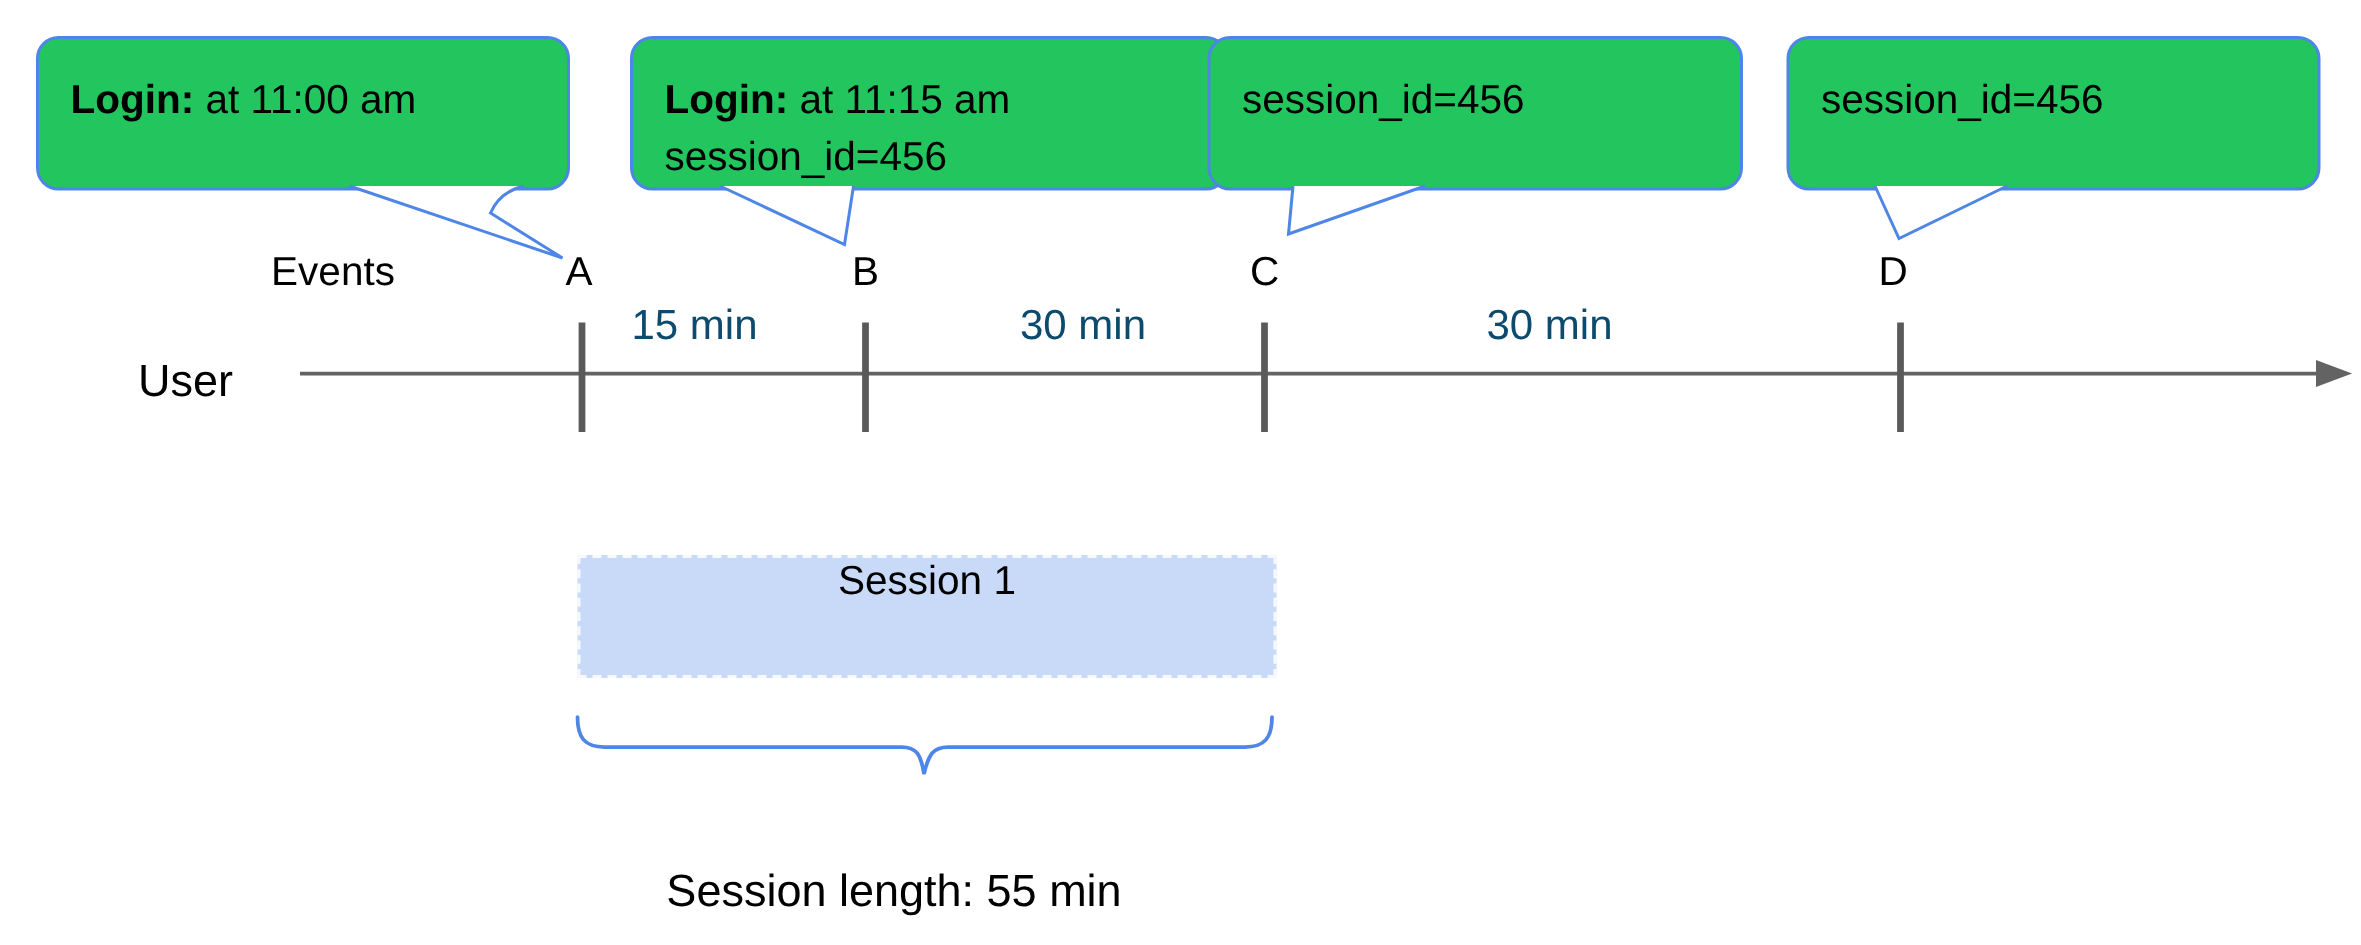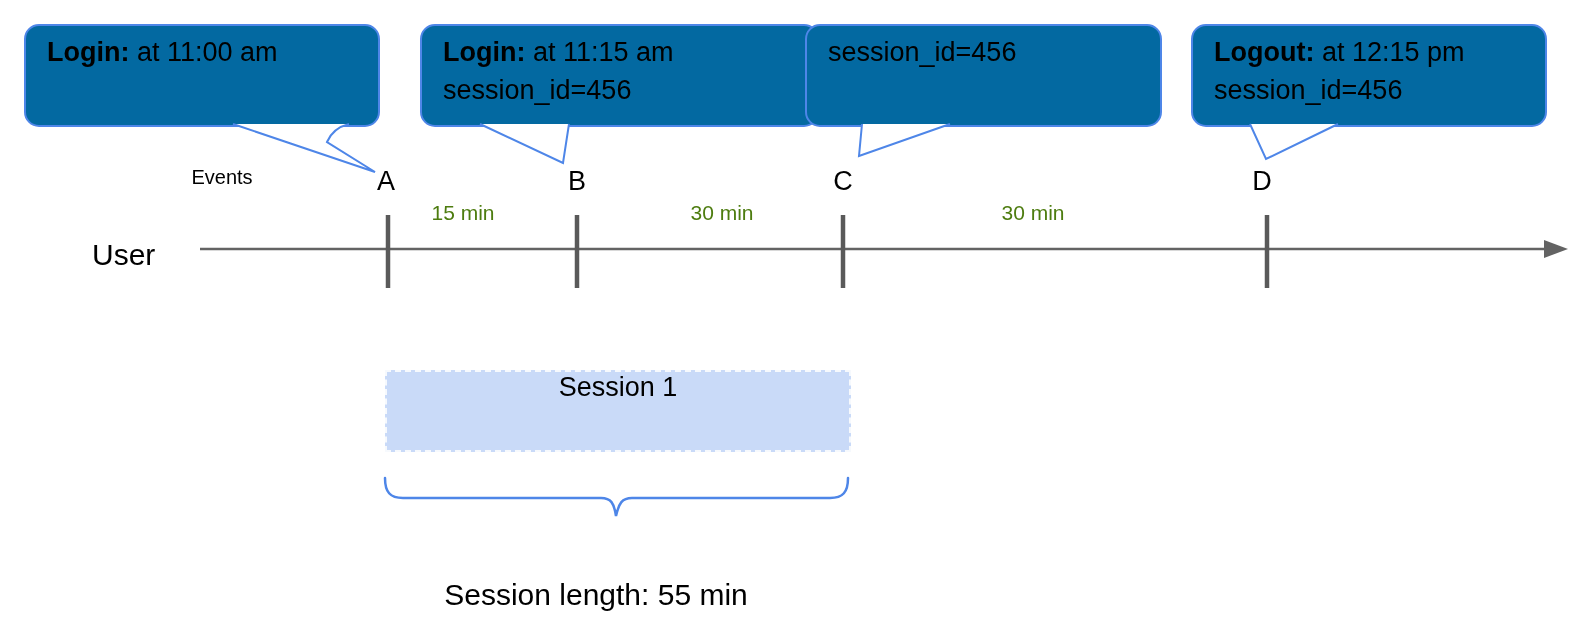--- a/index.html
+++ b/index.html
@@ -2,31 +2,31 @@
 <html><head>
 <meta charset="utf-8">
 <style>
   html,body{margin:0;padding:0;background:#ffffff;}
   #canvas{
     position:relative;width:1574px;height:630px;background:#ffffff;overflow:hidden;
     font-family:"Liberation Sans",sans-serif;color:#000;
   }
   .callout{
     position:absolute;top:24px;height:103px;width:356px;
-    box-sizing:border-box;background:#0369a1;border:2px solid #4e86e8;border-radius:15px;
-    padding:7px 0 0 21px;font-size:27px;line-height:38px;z-index:1;
+    box-sizing:border-box;background:#22c55e;border:2px solid #4e86e8;border-radius:15px;
+    padding:21px 0 0 21px;font-size:27px;line-height:38px;z-index:1;
   }
   .callout .b{font-weight:bold;}
   svg.overlay{position:absolute;left:0;top:0;z-index:2;pointer-events:none;}
   .lbl{position:absolute;white-space:nowrap;z-index:3;}
   .center{transform:translateX(-50%);}
   .marker-lbl{font-size:27px;top:166px;}
-  .events-lbl{font-size:20px;top:166px;}
+  .events-lbl{font-size:27px;top:166px;}
   .user-lbl{font-size:30px;left:92px;top:238px;}
-  .interval-lbl{font-size:21px;top:201px;color:#4d7c0f;}
+  .interval-lbl{font-size:28px;top:201px;color:#0c4a6e;}
   .session-box{
     position:absolute;left:385px;top:370px;width:466px;height:82px;box-sizing:border-box;
     background:#c9daf8;border:2px dashed rgba(255,255,255,0.85);
     display:flex;align-items:flex-start;justify-content:center;font-size:27px;z-index:1;
   }
   .session-length-lbl{font-size:30px;left:596px;top:578px;}
 </style>
 </head>
 <body>
 
@@ -36,21 +36,20 @@
     <div><span class="b">Login:</span><span> at 11:00 am</span></div>
   </div>
   <div class="callout" style="left:420px;width:399px">
     <div><span class="b">Login:</span><span> at 11:15 am</span></div>
     <div>session_id=456</div>
   </div>
   <div class="callout" style="left:805px;width:357px">
     <div>session_id=456</div>
   </div>
   <div class="callout" style="left:1191px">
-    <div><span class="b">Logout:</span><span> at 12:15 pm</span></div>
     <div>session_id=456</div>
   </div>
 
   <div class="session-box">
     <span>Session 1</span>
   </div>
 
   <svg class="overlay" width="1574" height="630" viewBox="0 0 1574 630">
 
     <path d="M 233,124 L 375,172 L 327,142 Q 333,128 349,124" fill="#ffffff" stroke-width="2" stroke="#4e86e8"></path>

